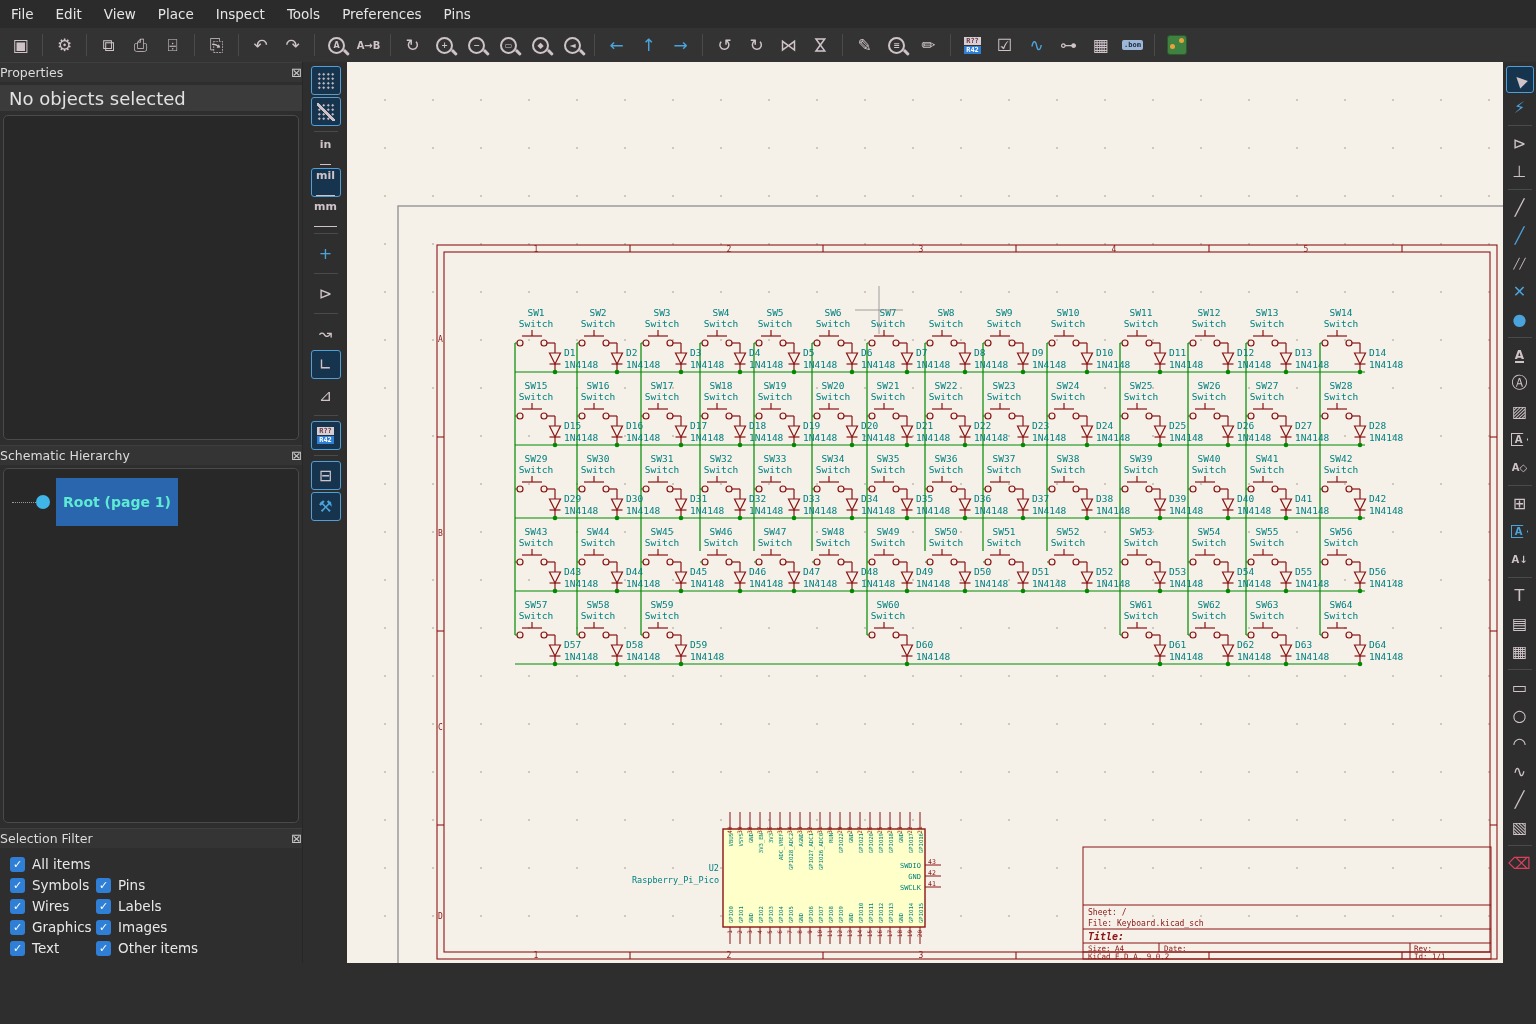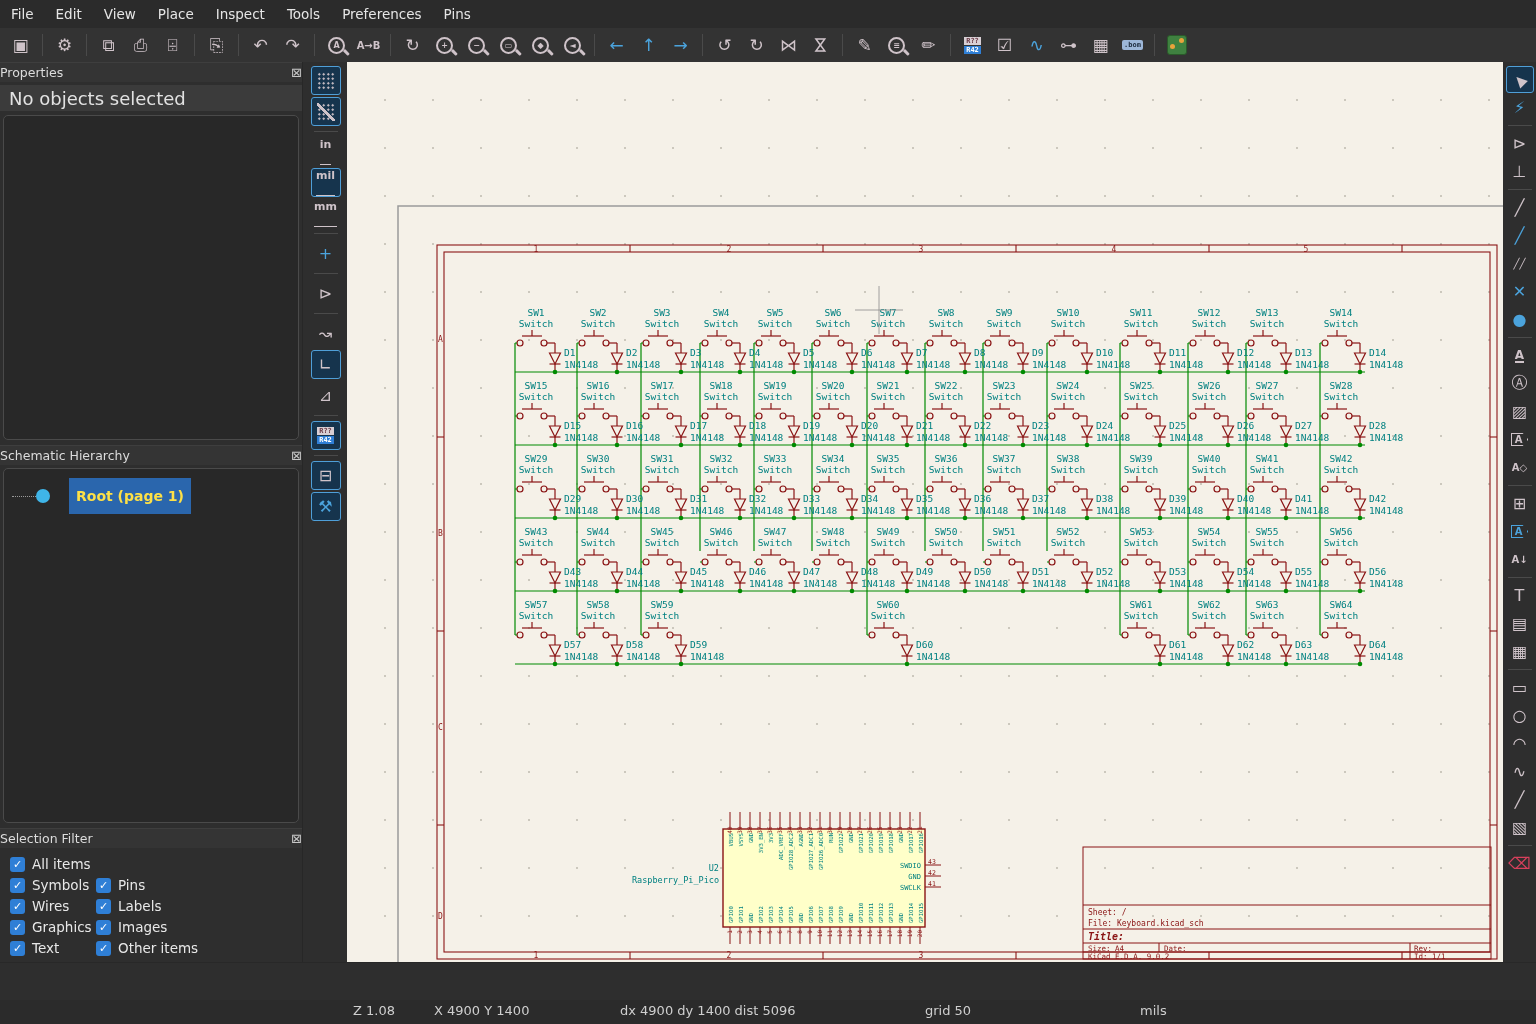--- a/index.html
+++ b/index.html
@@ -56,21 +56,21 @@
   .phead{height:19px;background:#343434;display:flex;align-items:center;padding:0 0;color:#dcdcdc;
          font-size:12.5px;border-top:1px solid #3e3e3e}
   .phead .sp{flex:1}
   .closeicon{color:#c8c8c8;font-size:13px;cursor:default}
   .noobj{height:26px;background:#3b3b3b;display:flex;align-items:center;padding:0 9px;color:#e2e2e2;
          font-size:18px;margin-top:3px}
   .pbox{position:absolute;left:3px;right:3px;background:#282828;border:1px solid #4a4a4a;border-radius:5px}
   .treerow{display:flex;align-items:center;margin:9px 0 0 8px}
   .treedash{width:24px;border-top:1.5px dotted #9a9a9a}
   .treedot{width:14px;height:14px;border-radius:50%;background:#3fb5e8;flex:0 0 auto}
-  .hsel{background:#2a66ad;color:#fde047;font-weight:bold;padding:10px 7px;font-size:14px;margin-left:19px}
+  .hsel{background:#2a66ad;color:#5eead4;font-weight:bold;padding:16px 7px;font-size:14px;margin-left:6px}
   .cbrow{position:absolute;display:flex;gap:7px;align-items:center;color:#e8e8e8;font-size:13.5px;white-space:nowrap}
   .cb{width:15px;height:15px;background:#2f7fd6;border-radius:3px;color:#fff;font-size:11px;font-weight:bold;
       display:flex;align-items:center;justify-content:center;flex:0 0 auto}
   
   .canvas{position:absolute;top:62px;left:347px;width:1156px;height:901px;background:#f5f1e8;
           background-image:radial-gradient(#ccc8bd 1px,transparent 1.2px);background-size:48px 48px;
           background-position:14px 14px}
   .canvas svg{display:block}
   
   .statusarea{position:absolute;bottom:0;left:0;right:0;height:61px;background:#2e2e2e;border-top:1px solid #282828}
@@ -1849,22 +1849,13 @@
       </div>
       <div class="vbtn">
         <span class="g">▧</span>
       </div>
       <div class="vsep"></div>
       <div class="vbtn">
         <span class="gred">⌫</span>
       </div>
     </div>
 
-  <div class="statusarea">
-    <div class="statusrow">
-      <span style="left:353px">Z 1.08</span>
-      <span style="left:434px">X 4900 Y 1400</span>
-      <span style="left:620px">dx 4900  dy 1400  dist 5096</span>
-      <span style="left:925px">grid 50</span>
-      <span style="left:1140px">mils</span>
-    </div>
-  </div>
 </div>
 
 </body></html>

